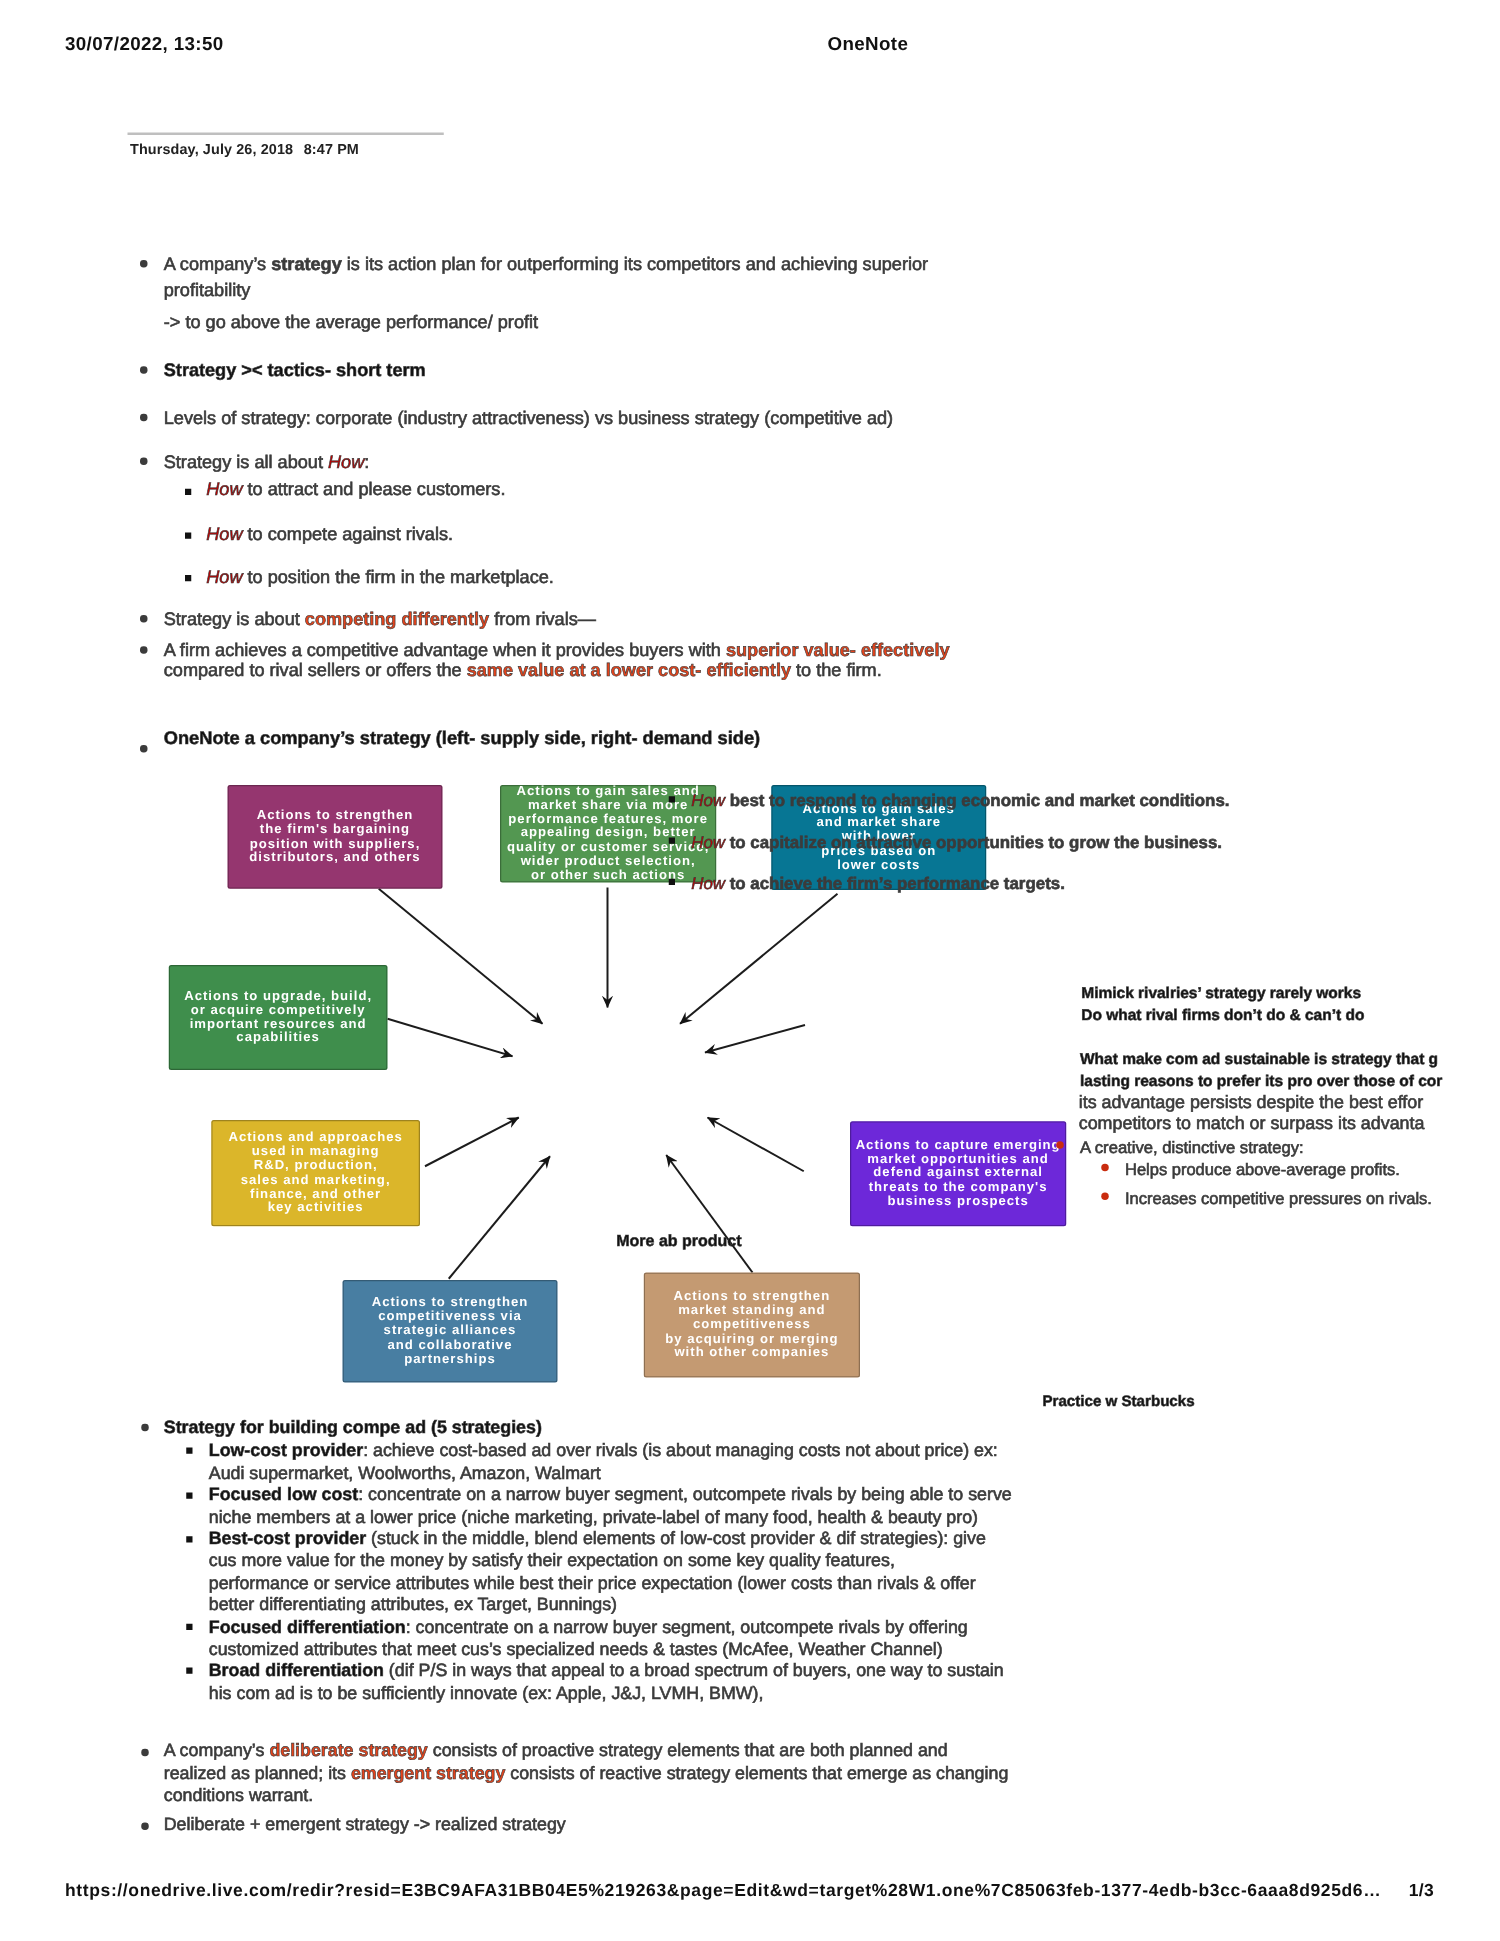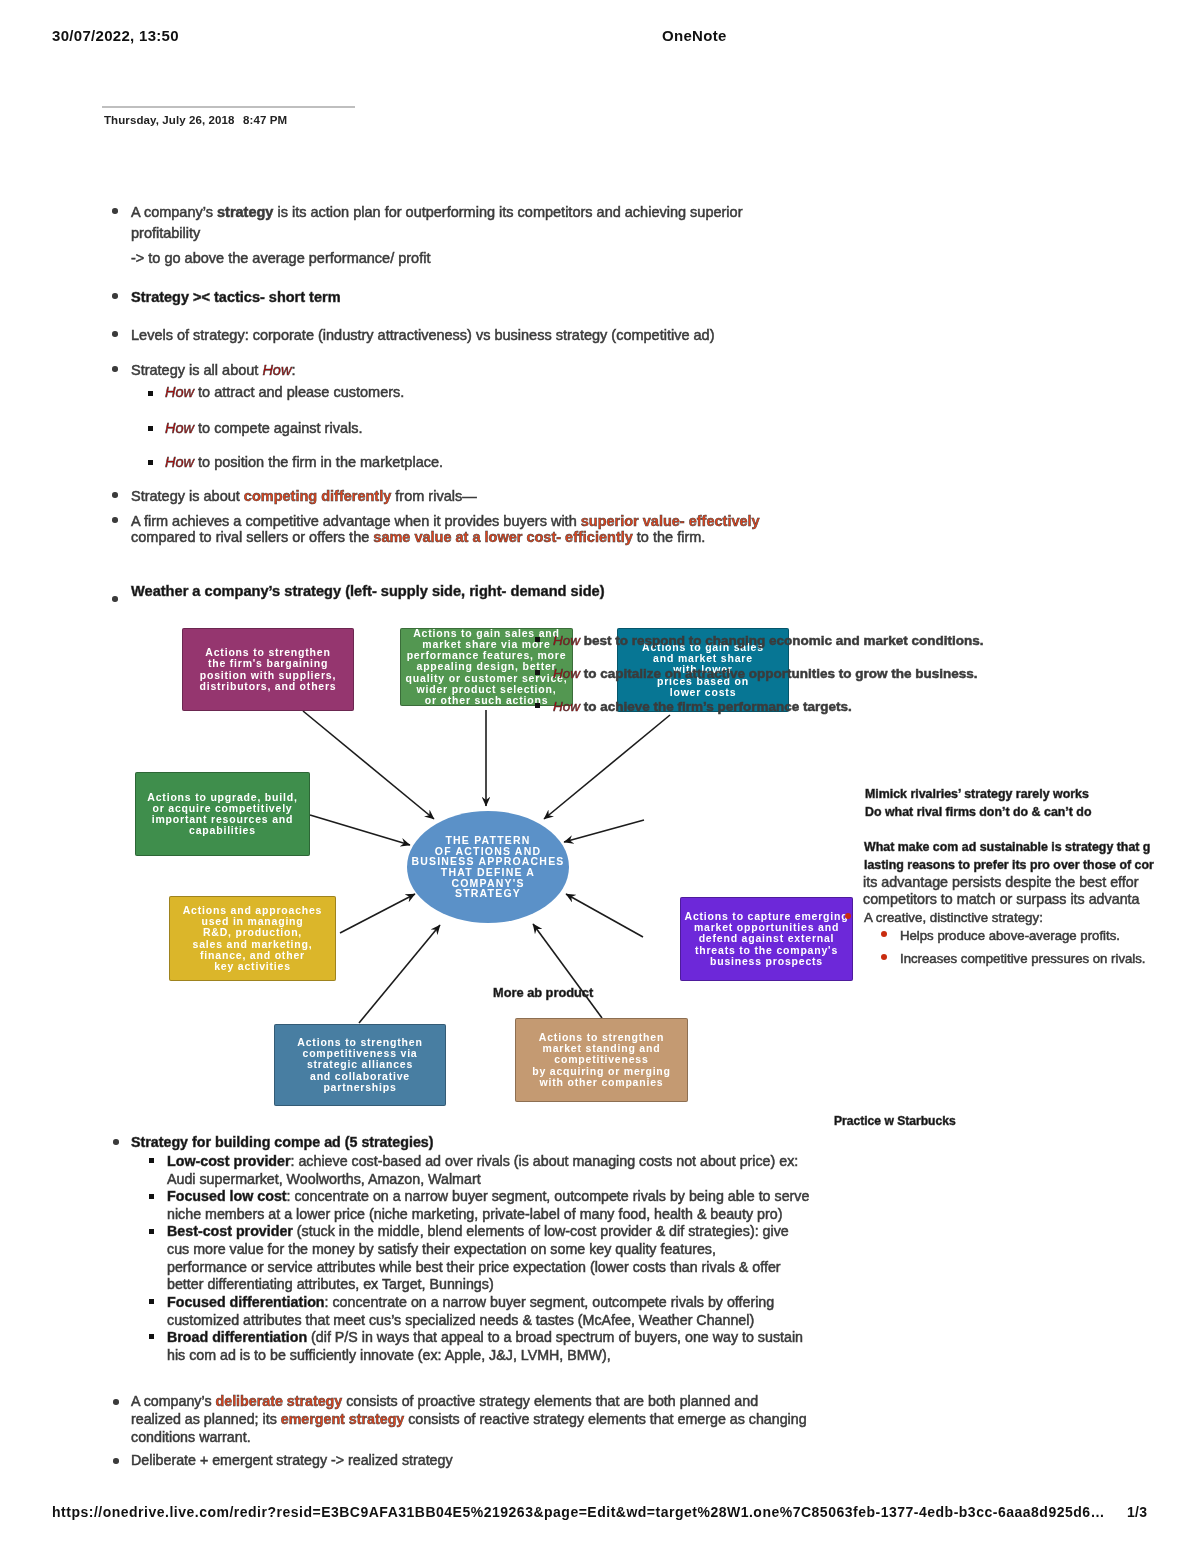--- a/index.html
+++ b/index.html
@@ -91,21 +91,21 @@
     <span class="dot" style="left:112px;top:517px;"></span>
     <div class="abs txt" style="left:131px;top:512px;white-space:nowrap;">
       <span>A firm achieves a competitive advantage when it provides buyers with </span><span class="redbn">superior value- effectively</span>
     </div>
     <div class="abs txt" style="left:131px;top:528px;white-space:nowrap;">
       <span>compared to rival sellers or offers the </span><span class="redbn">same value at a lower cost- efficiently</span><span> to the firm.</span>
     </div>
 
     <span class="dot" style="left:112px;top:596px;"></span>
     <div class="abs txt" style="left:131px;top:582px;white-space:nowrap;font-size:14.6px;color:#111;">
-      <span class="b">Weather a company’s strategy </span><span class="b" style="font-weight:bold;">(left- supply side, right- demand side)</span>
+      <span class="b">OneNote a company’s strategy </span><span class="b" style="font-weight:bold;">(left- supply side, right- demand side)</span>
     </div>
   </div>
 
   <div class="abs" style="left:0;top:0;width:1200px;height:1553px;">
     <svg width="1200" height="1553" style="position:absolute;left:0;top:0;">
       <defs>
         <marker id="ah" markerWidth="7" markerHeight="5.6" refX="5.9" refY="2.8" orient="auto" markerUnits="strokeWidth">
           <path d="M0,0 L6.2,2.8 L0,5.6 L2.1,2.8 Z" fill="#141414"></path>
         </marker>
       </defs>
@@ -139,23 +139,20 @@
       </div>
     <div class="dbox" style="left:680px;top:897px;width:173px;height:84px;background:#6d28d9;">
         <div class="ln">Actions to capture emerging<br>market opportunities and<br>defend against external<br>threats to the company's<br>business prospects</div>
       </div>
     <div class="dbox" style="left:274px;top:1024px;width:172px;height:82px;background:#487EA2;">
         <div class="ln">Actions to strengthen<br>competitiveness via<br>strategic alliances<br>and collaborative<br>partnerships</div>
       </div>
     <div class="dbox" style="left:515px;top:1018px;width:173px;height:84px;background:#C49A72;">
         <div class="ln">Actions to strengthen<br>market standing and<br>competitiveness<br>by acquiring or merging<br>with other companies</div>
       </div>
-    <div class="dell" style="left:407px;top:811px;width:162px;height:112px;background:#5B91C8;">
-        <div class="ln">THE PATTERN<br>OF ACTIONS AND<br>BUSINESS APPROACHES<br>THAT DEFINE A<br>COMPANY'S<br>STRATEGY</div>
-      </div>
   </div>
 
   <div class="abs" style="left:0;top:0;">
     <span class="sq" style="left:535px;top:637px;"></span>
     <div class="abs txt" style="left:553px;top:631px;white-space:nowrap;font-size:13.5px;">
       <span class="redb">How</span><span class="b"> best to respond to changing economic and market conditions.</span>
     </div>
     <span class="sq" style="left:535px;top:670px;"></span>
     <div class="abs txt" style="left:553px;top:664px;white-space:nowrap;font-size:13.5px;">
       <span class="redb">How</span><span class="b"> to capitalize on attractive opportunities to grow the business.</span>

